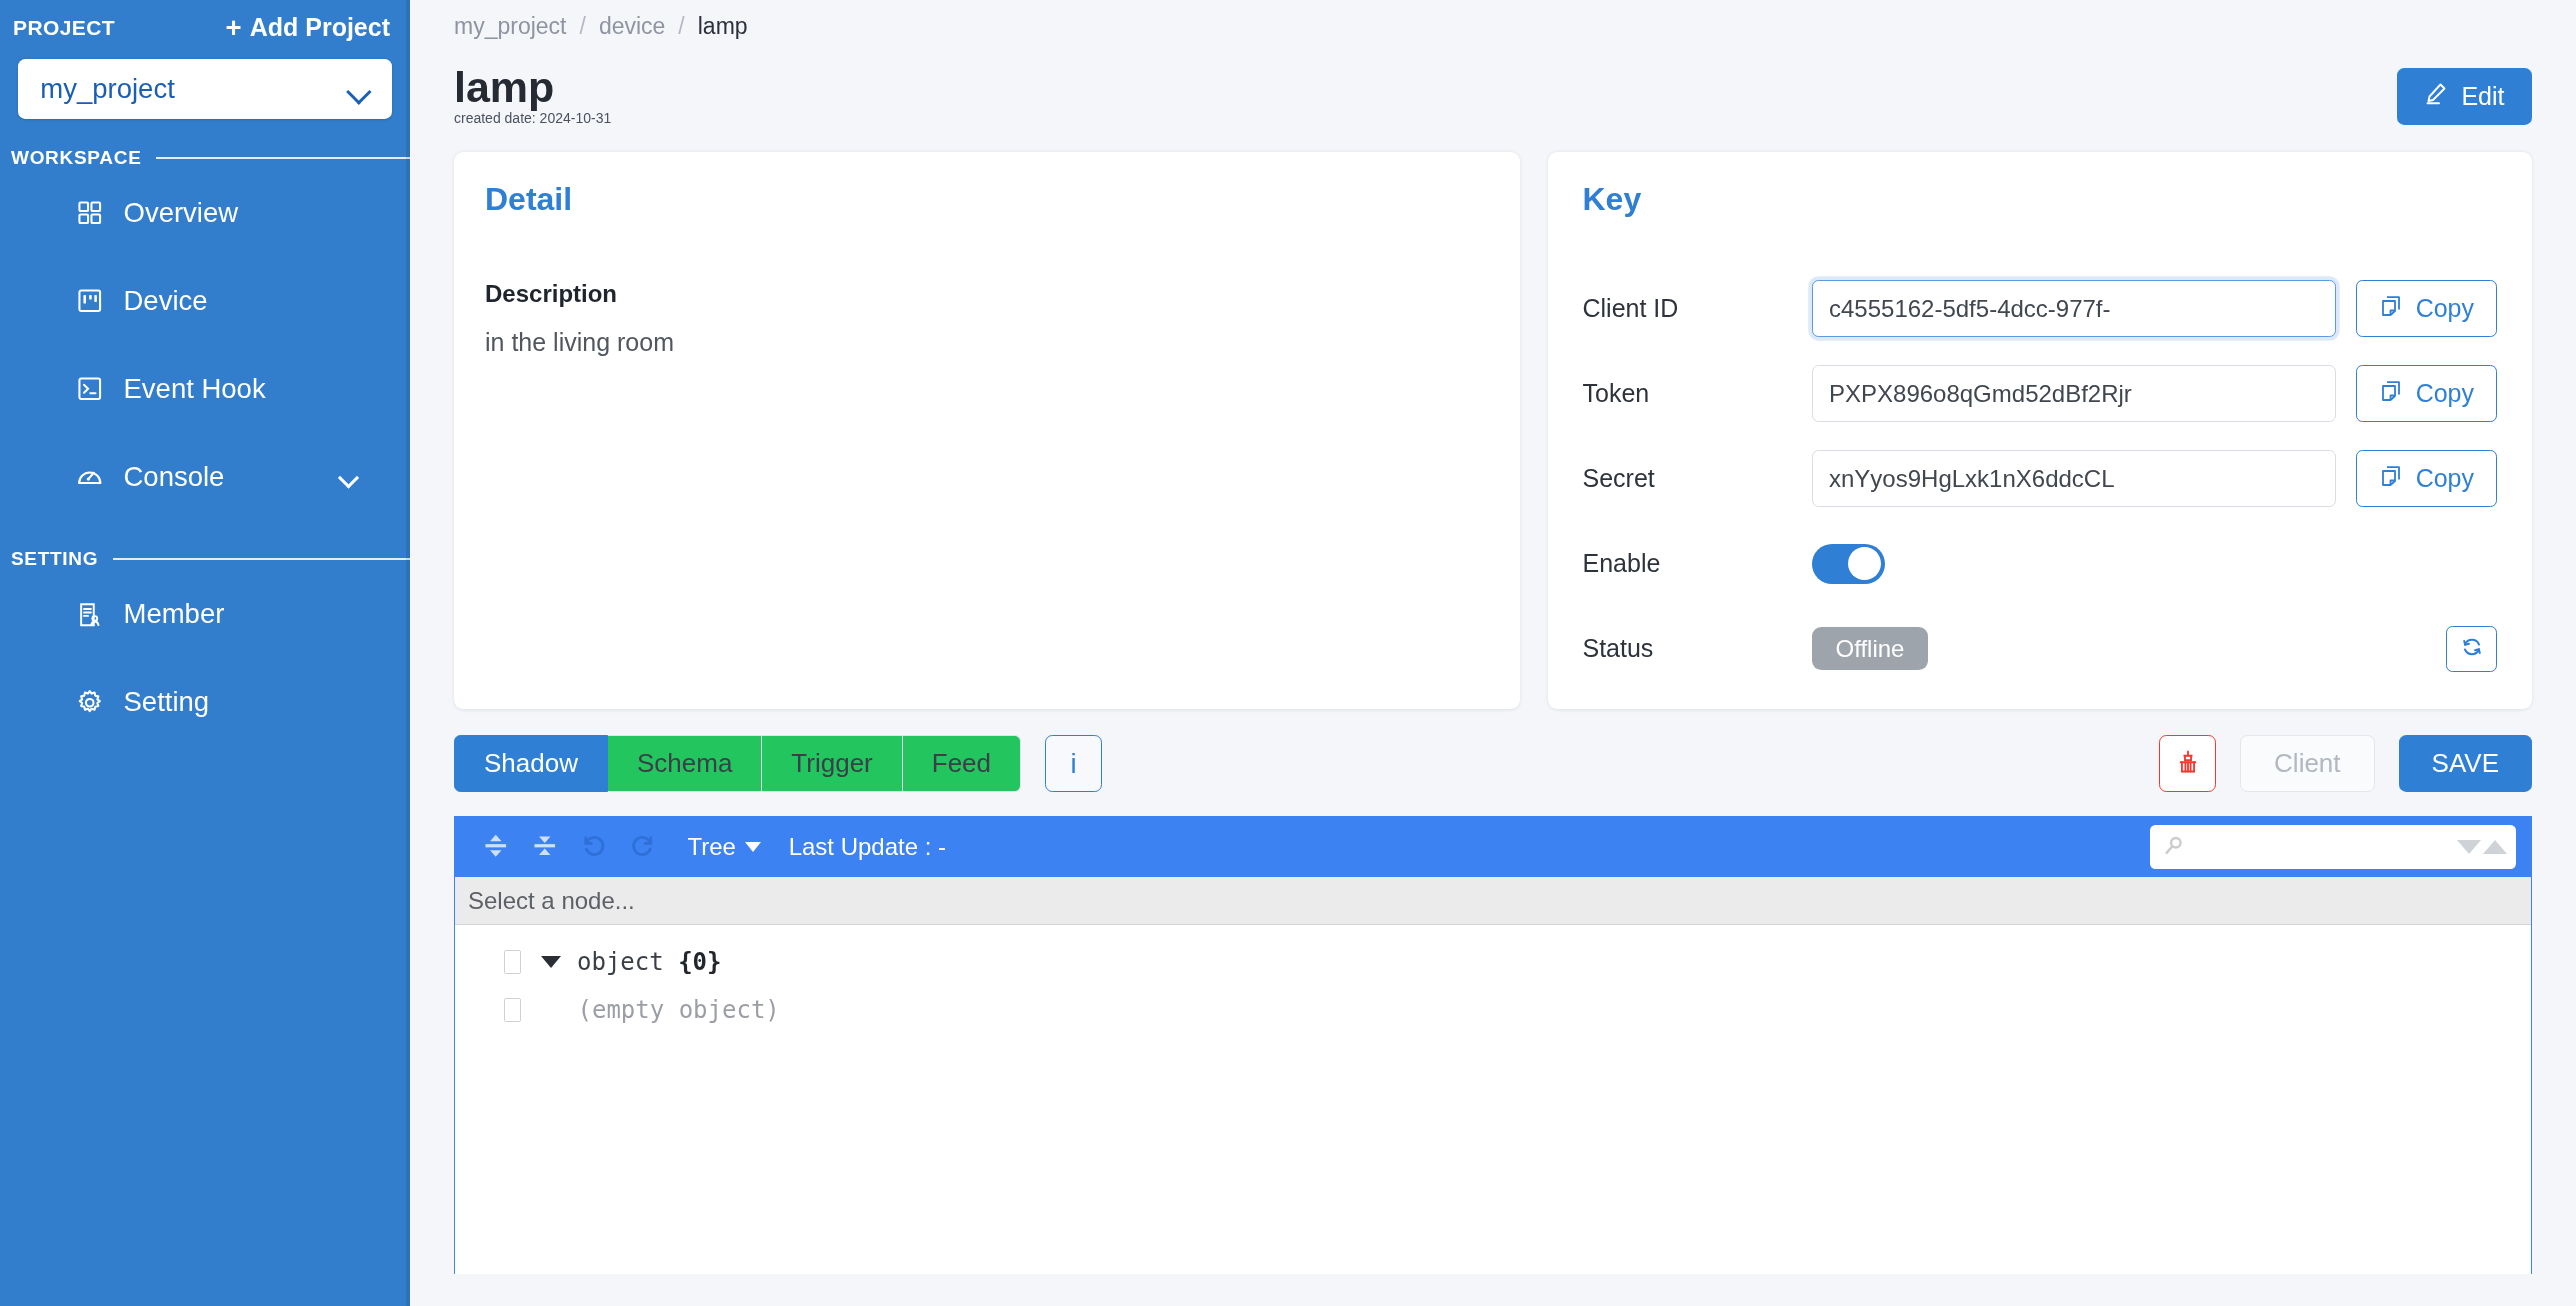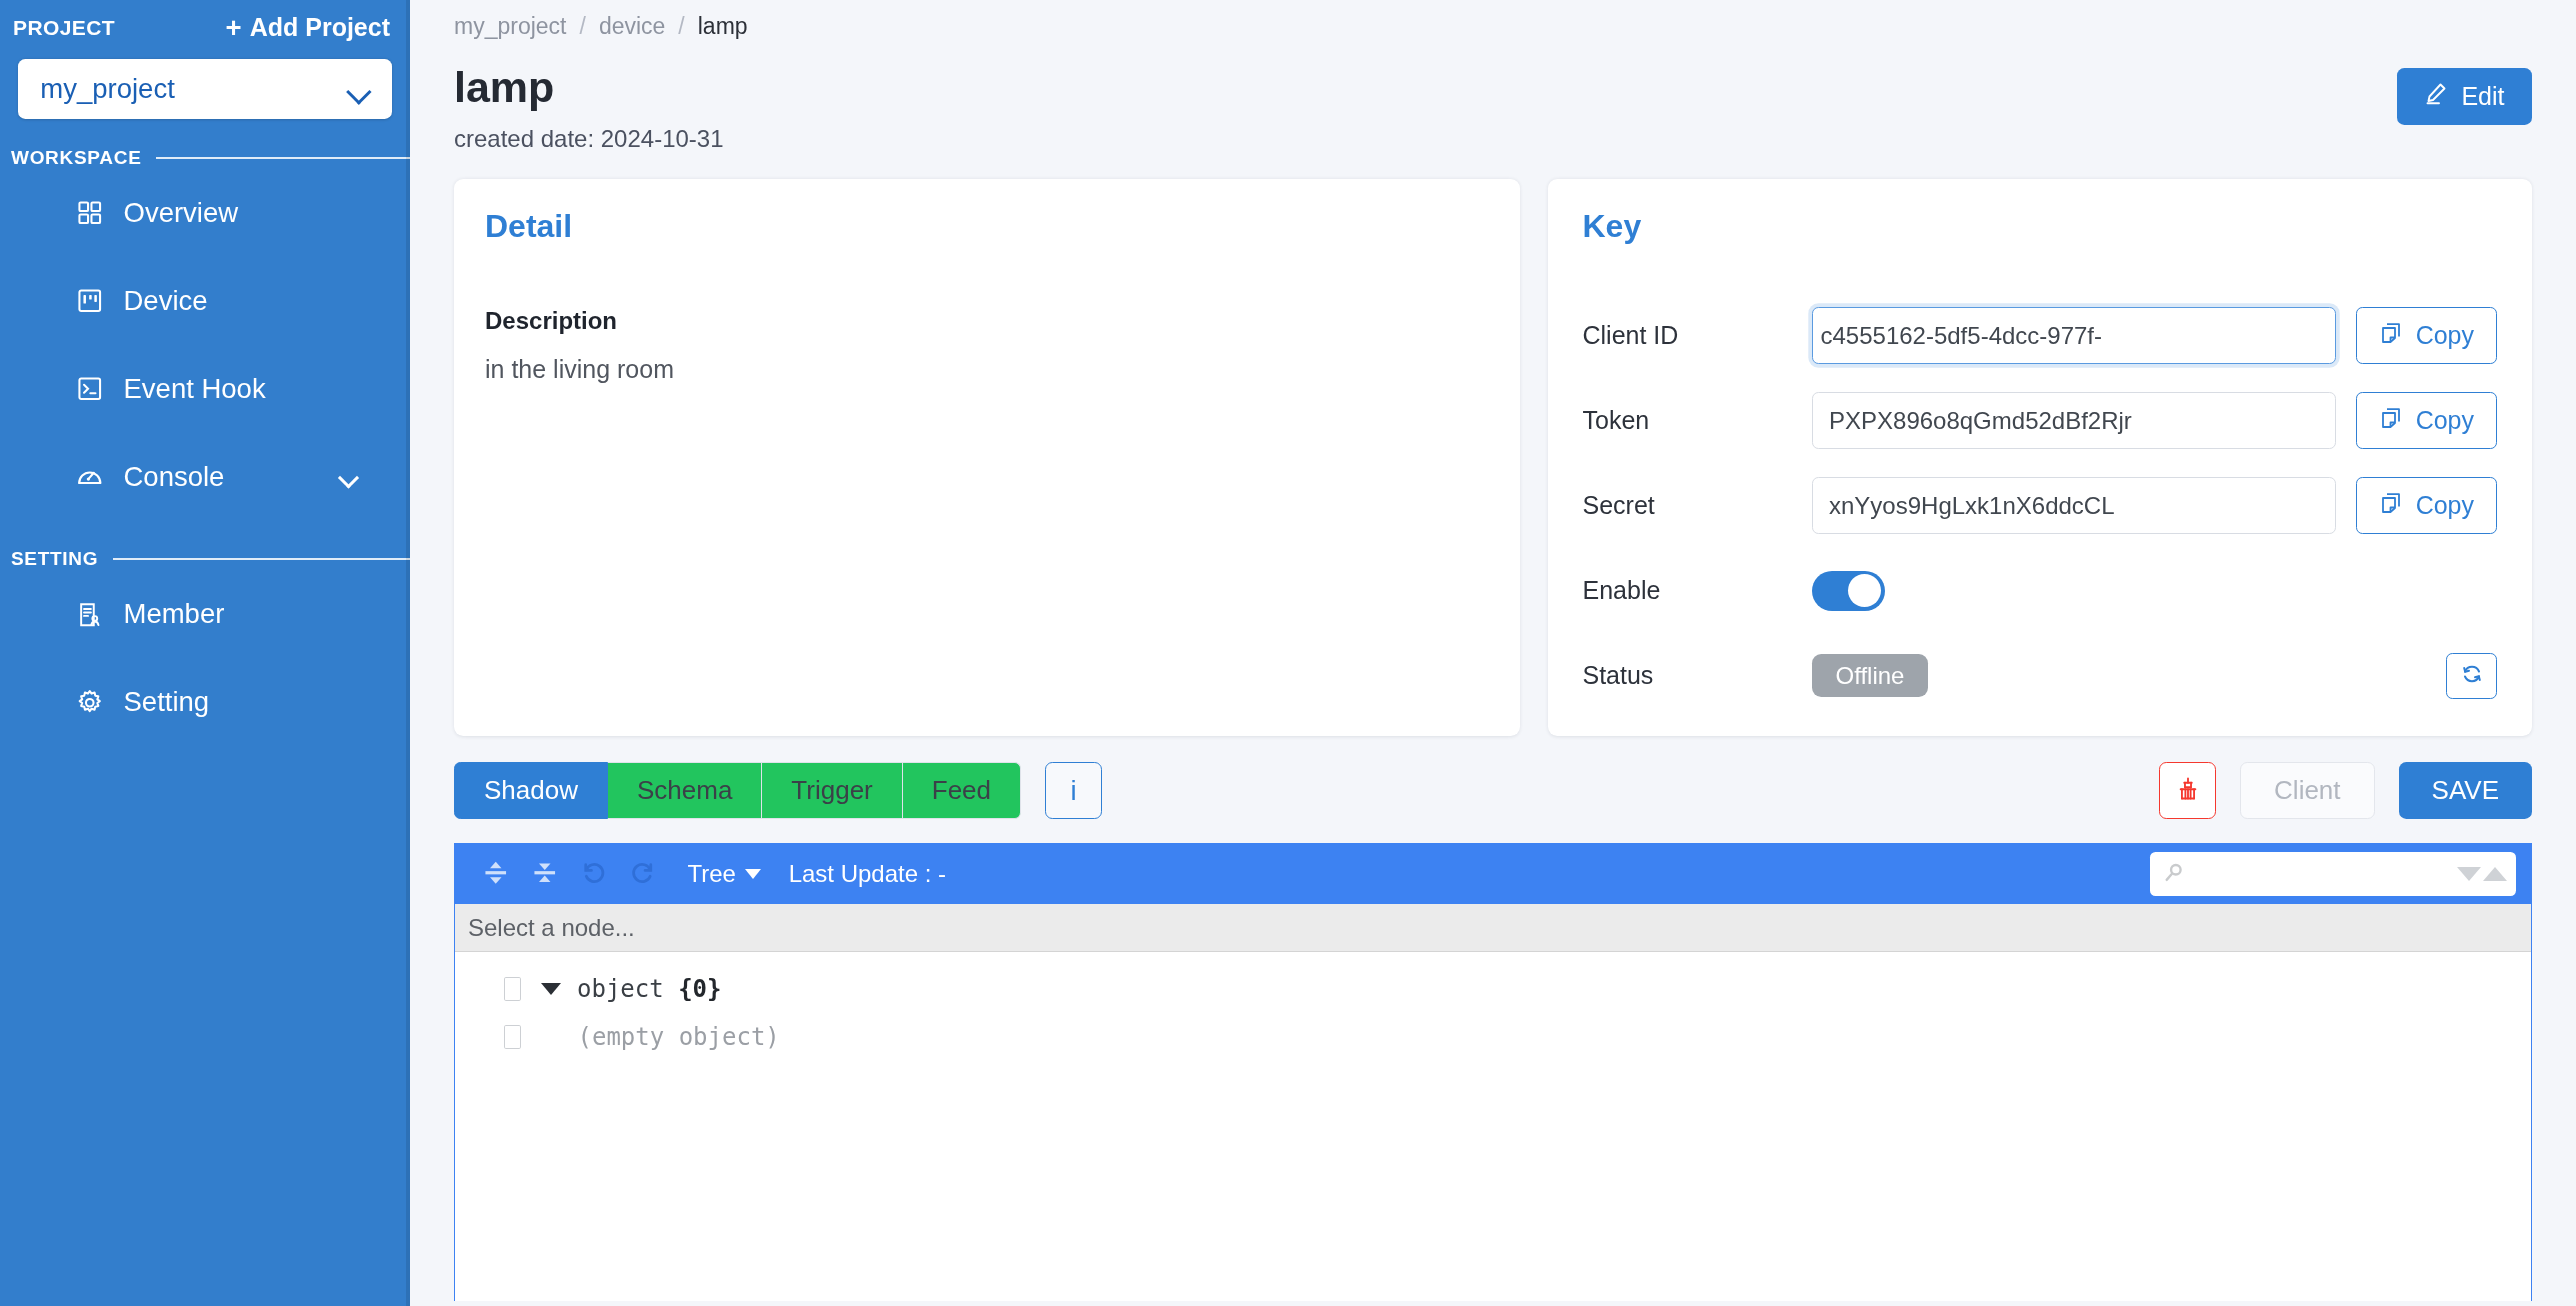--- a/index.html
+++ b/index.html
@@ -113,21 +113,21 @@
   .breadcrumb .sep { color: #b4b9c4; }
 
   .page-head {
     display: flex; align-items: flex-start; justify-content: space-between;
     margin-top: 26px;
   }
   .page-title {
     font-size: 43px; font-weight: 700; color: #252a33; line-height: 1.0;
   }
   .page-sub {
-    font-size: 24px; color: #4b5160; margin-top: 16px;
+    font-size: 14px; color: #4b5160; margin-top: 1px;
   }
   .btn-edit {
     background: #2f7fd4; color: #fff;
     border: none; border-radius: 7.3px;
     height: 57px; padding: 0 27.5px;
     font-size: 25px; font-family: inherit;
     display: flex; align-items: center; gap: 13px;
     cursor: pointer; margin-top: 1.8px;
   }
   .btn-edit svg { width: 24px; height: 24px; }
@@ -166,21 +166,20 @@
     border: 1.8px solid #d8dce3; border-radius: 6.4px;
     background: #fff;
     font-size: 24px; color: #41474f;
     font-family: inherit;
     padding: 0 16.5px;
     min-width: 0;
   }
   .key-input.focused {
     border-color: #5a9ae0;
     box-shadow: 0 0 0 3.7px rgba(90,154,224,0.22);
-    padding-left: 8px;
   }
   .btn-copy {
     margin-left: 20px; flex: 0 0 auto;
     height: 57px; padding: 0 22px;
     border: 1.8px solid #2f7fd4; border-radius: 6.4px;
     background: #fff; color: #2f7fd4;
     font-size: 25px; font-family: inherit;
     display: flex; align-items: center; gap: 13px;
     cursor: pointer;
   }

